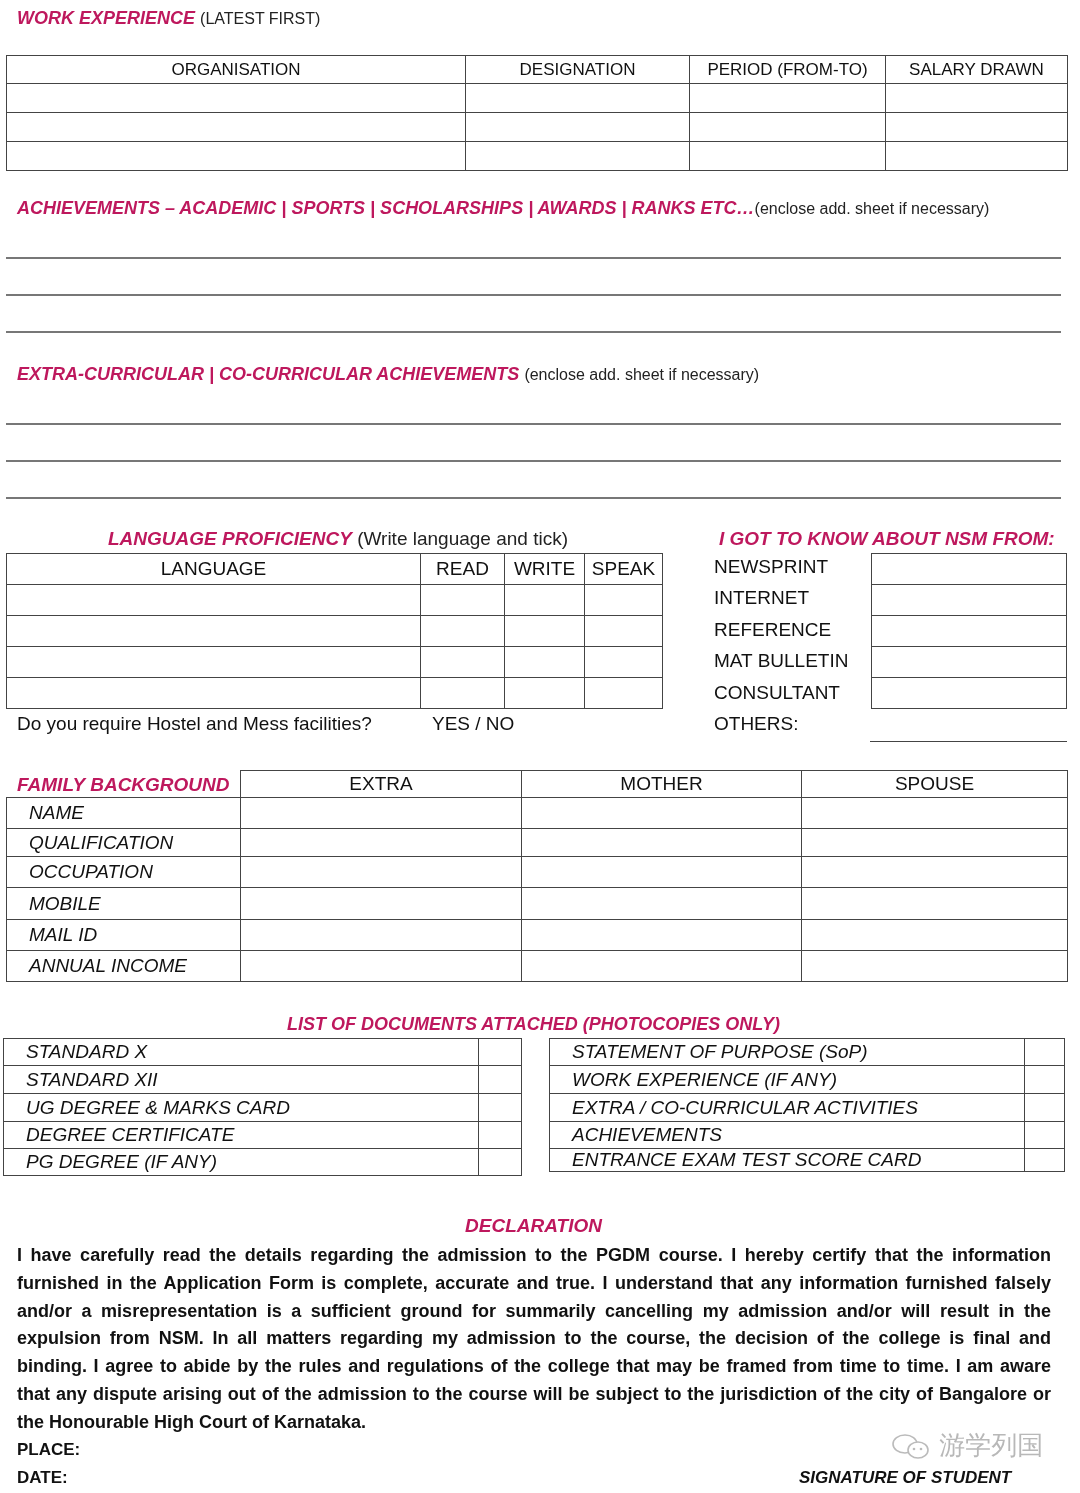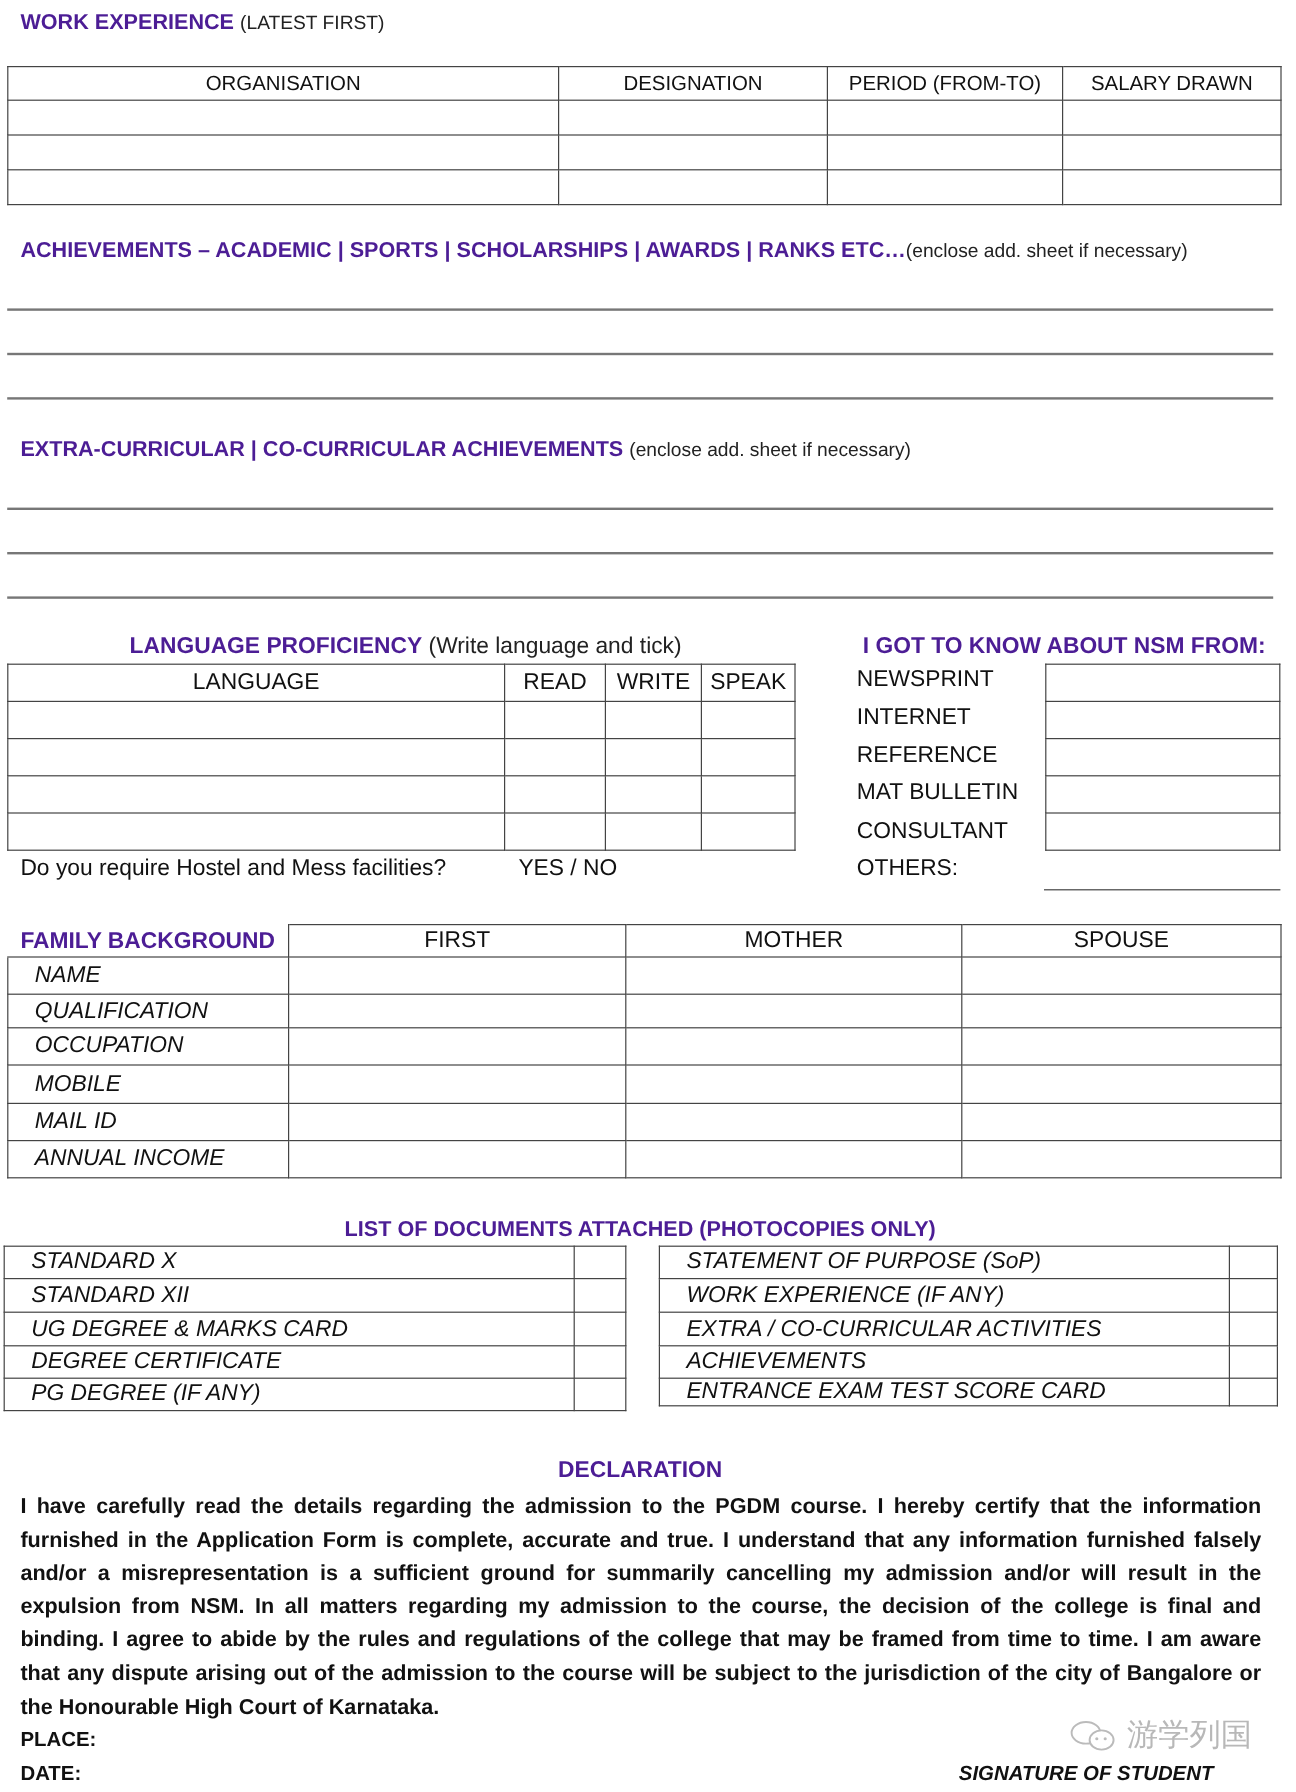--- a/index.html
+++ b/index.html
@@ -1,21 +1,21 @@
 <!DOCTYPE html>
 <html><head>
 <meta charset="utf-8">
 <style>
   html, body { margin: 0; padding: 0; background: #ffffff; }
   body {
     width: 1080px; height: 1493px; position: relative; overflow: hidden;
     font-family: "Liberation Sans", sans-serif; color: #111;
   }
   .abs { position: absolute; }
-  .red { color: #4c1d95; font-weight: bold; }
+  .red { color: #be185d; font-weight: bold; font-style: italic; }
   .heading { font-size: 18px; white-space: nowrap; }
   .heading .note { color: #222; font-weight: normal; font-size: 16px; }
   table { border-collapse: collapse; position: absolute; table-layout: fixed; }
   td, th {
     border: 1.5px solid #444; padding: 0; font-weight: normal;
     font-size: 17px; color: #111; white-space: nowrap; overflow: hidden;
   }
   th { text-align: center; }
   td.lbl { padding-left: 22px; text-align: left; font-style: italic; }
   .rule { position: absolute; height: 0; border-top: 2px solid #777; }
@@ -164,21 +164,21 @@
 <table style="left:6px; top:770px; width:1061px;">
   <colgroup>
       <col style="width:234px">
       <col style="width:281px">
       <col style="width:280px">
       <col style="width:266px">
     </colgroup>
   <tbody>
       <tr style="height:27px">
     <th style="border-left:none; border-top:none;"></th>
-    <th style="font-size:19px">FIRST</th>
+    <th style="font-size:19px">EXTRA</th>
     <th style="font-size:19px">MOTHER</th>
     <th style="font-size:19px">SPOUSE</th>
   </tr>
   <tr style="height:31px">
     <td class="lbl" style="font-size:19px">NAME</td>
     <td class="fillcell"></td>
     <td class="fillcell"></td>
     <td class="fillcell"></td>
   </tr>
   <tr style="height:28px">

